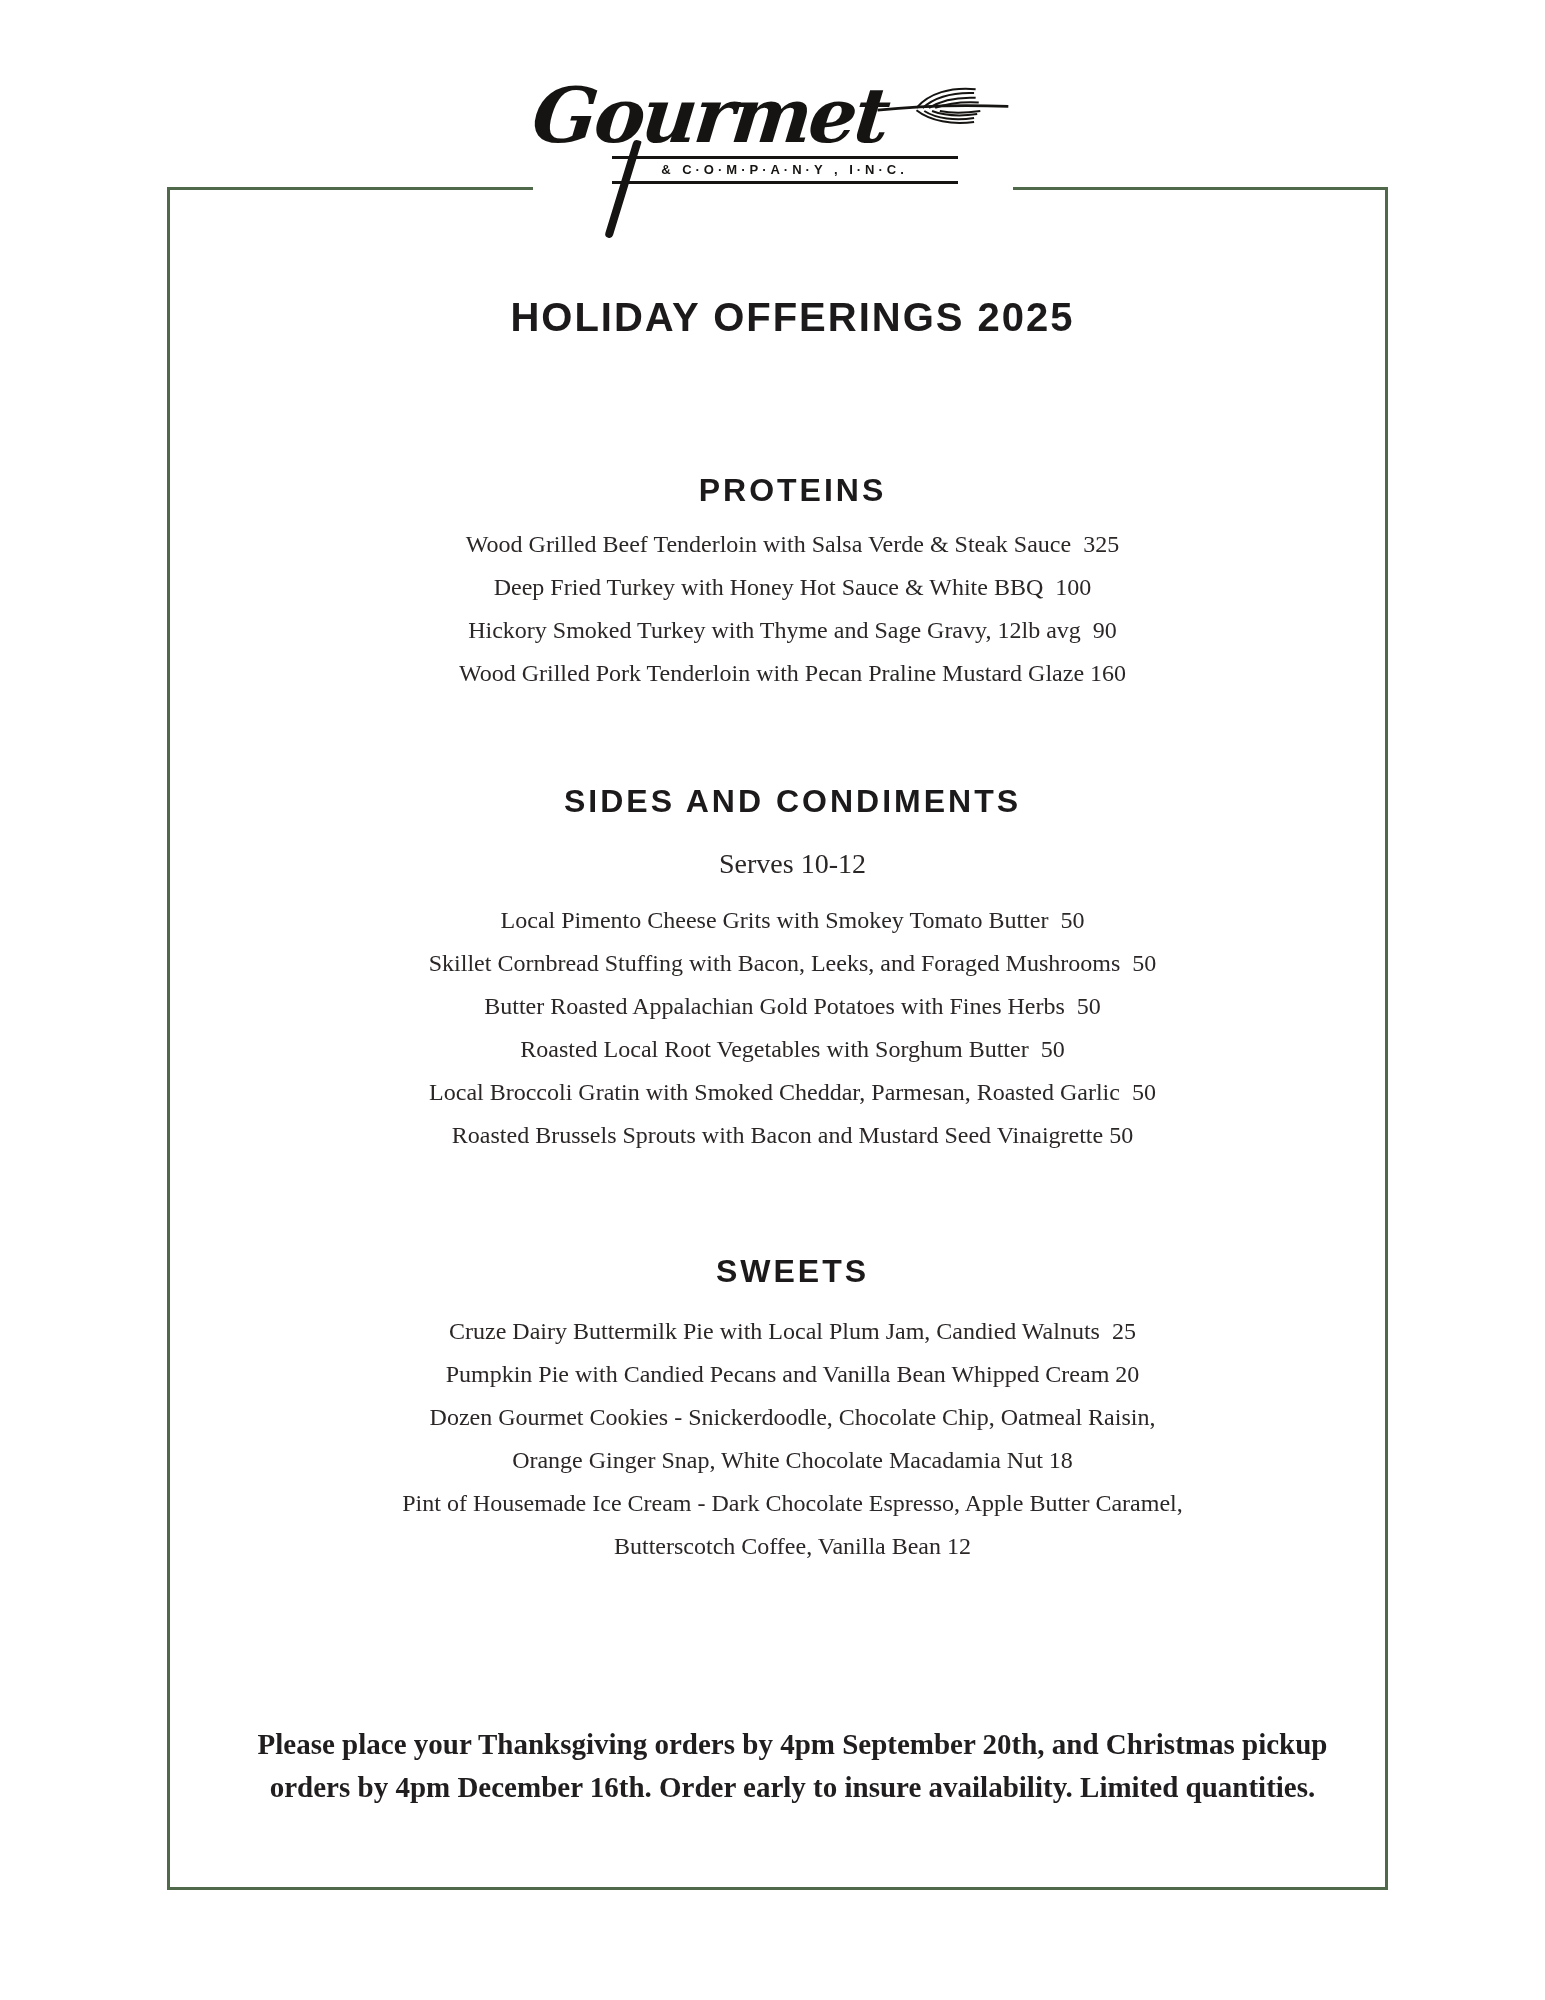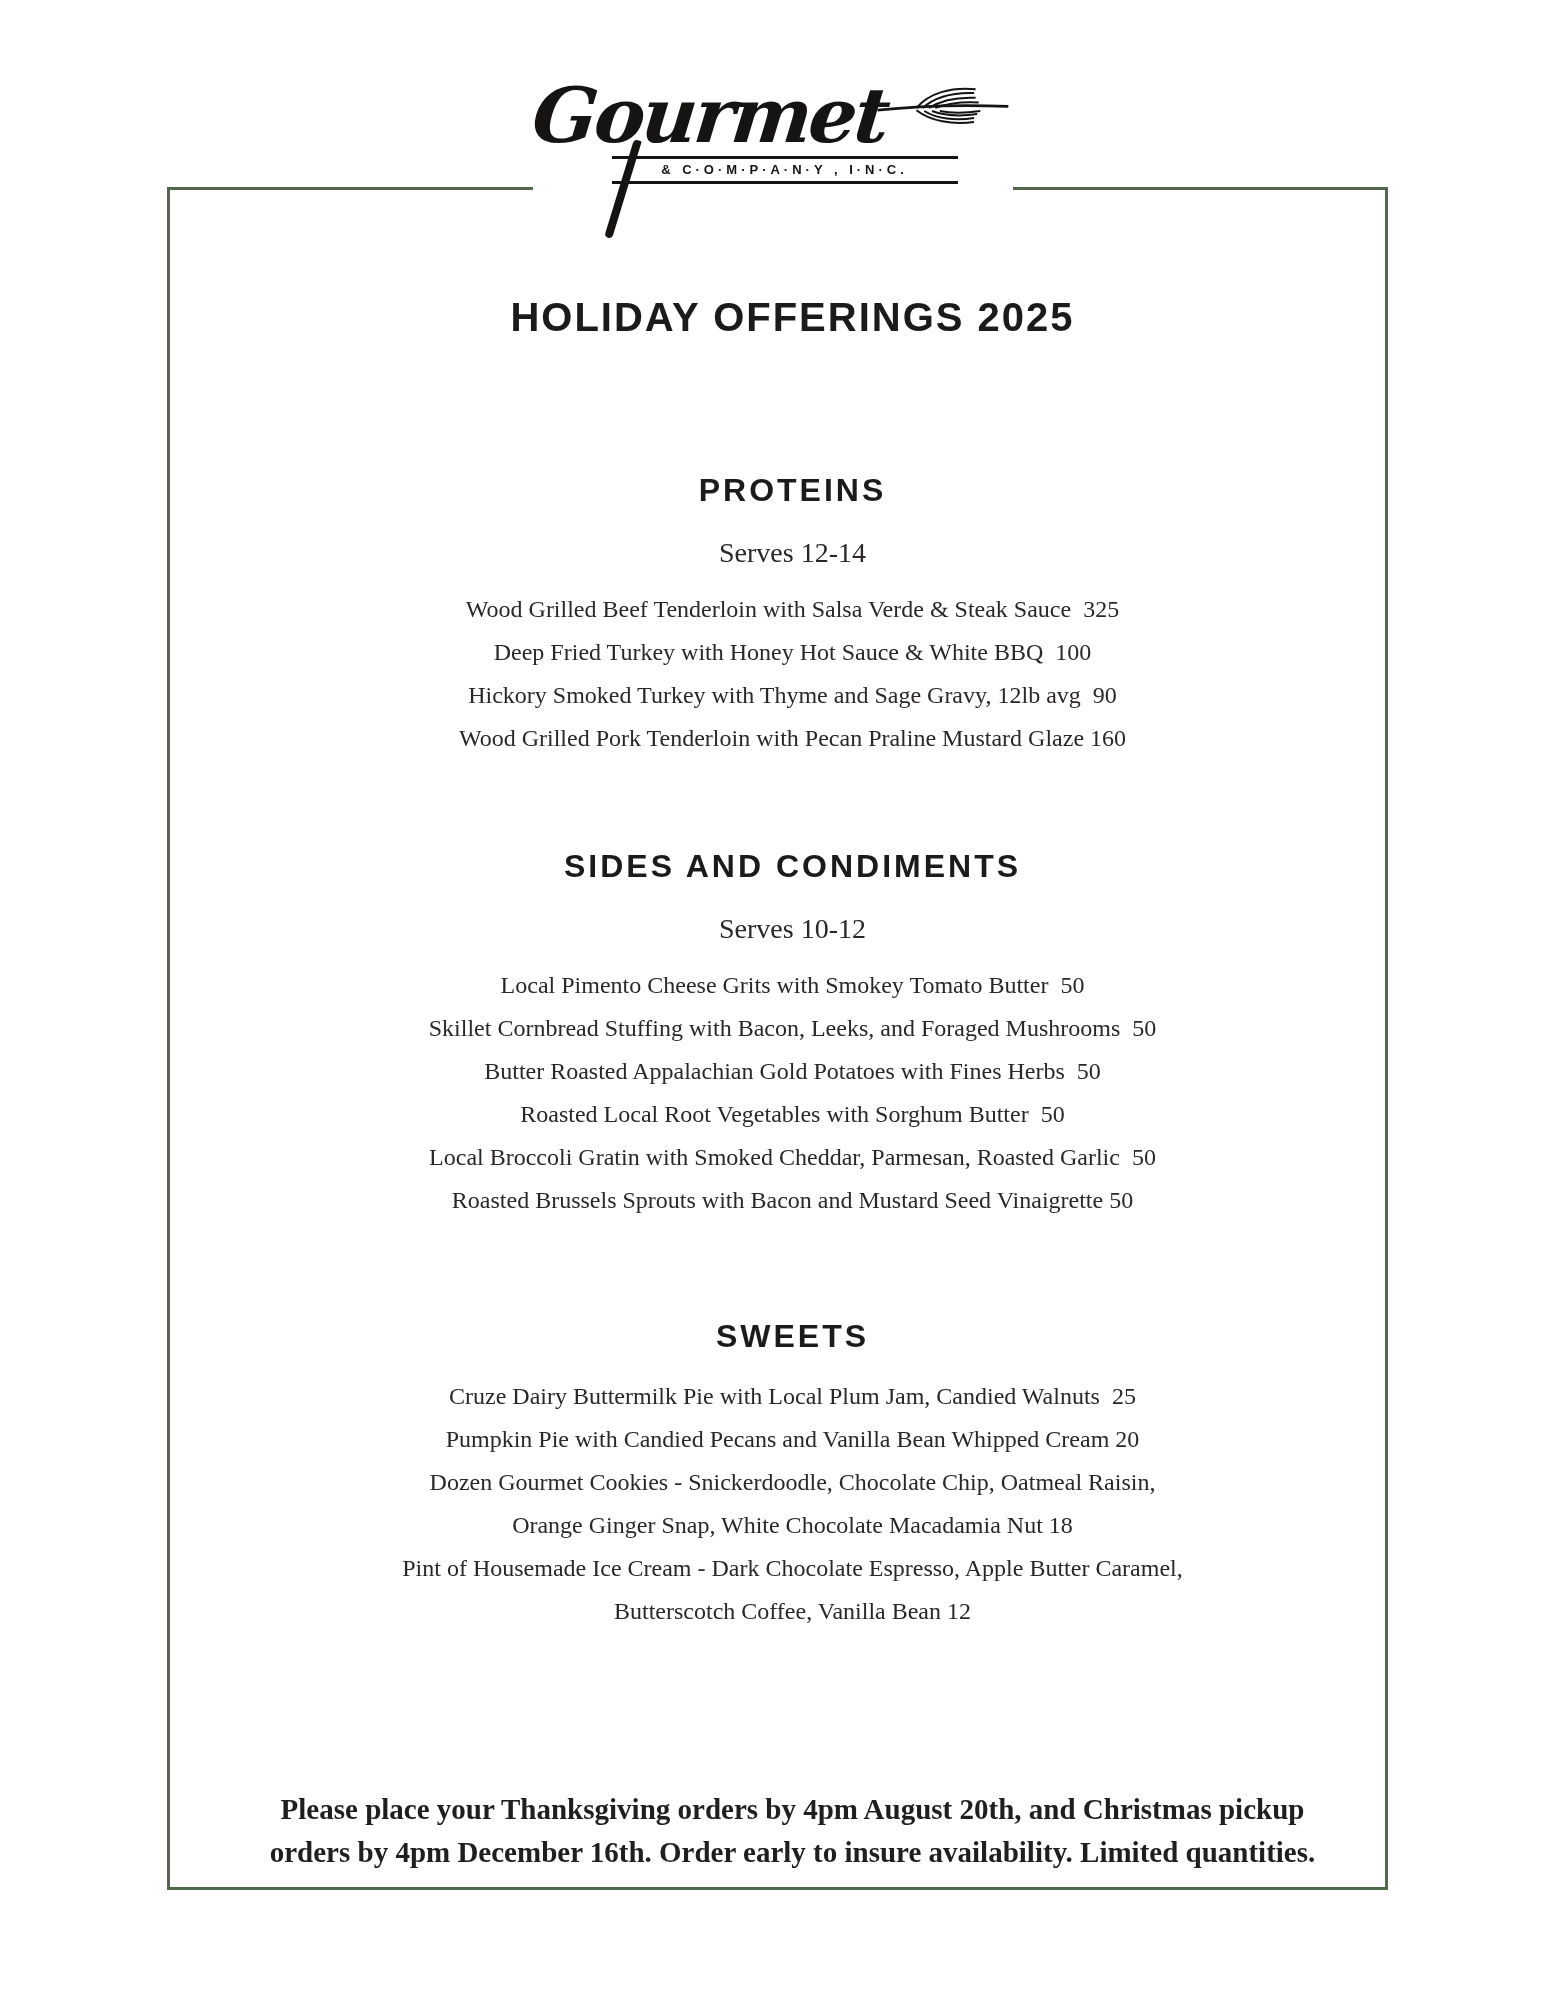--- a/index.html
+++ b/index.html
@@ -155,21 +155,20 @@
     <div class="logo-rules">&amp; C·O·M·P·A·N·Y , I·N·C.</div>
     <div class="logo-tail"></div>
   </div>
 
   <div class="content">
 
     <h1 class="page-title">HOLIDAY OFFERINGS 2025</h1>
 
     <section>
       <h2 class="section-heading heading-proteins">PROTEINS</h2>
-      <p class="serves-line">Serves 12-14</p>
       <div class="menu-lines">
         <p class="menu-line">Wood Grilled Beef Tenderloin with Salsa Verde &amp; Steak Sauce  325</p>
         <p class="menu-line">Deep Fried Turkey with Honey Hot Sauce &amp; White BBQ  100</p>
         <p class="menu-line">Hickory Smoked Turkey with Thyme and Sage Gravy, 12lb avg  90</p>
         <p class="menu-line">Wood Grilled Pork Tenderloin with Pecan Praline Mustard Glaze 160</p>
       </div>
     </section>
 
     <section>
       <h2 class="section-heading heading-sides">SIDES AND CONDIMENTS</h2>
@@ -190,18 +189,18 @@
         <p class="menu-line">Cruze Dairy Buttermilk Pie with Local Plum Jam, Candied Walnuts  25</p>
         <p class="menu-line">Pumpkin Pie with Candied Pecans and Vanilla Bean Whipped Cream 20</p>
         <p class="menu-line">Dozen Gourmet Cookies - Snickerdoodle, Chocolate Chip, Oatmeal Raisin,</p>
         <p class="menu-line">Orange Ginger Snap, White Chocolate Macadamia Nut 18</p>
         <p class="menu-line">Pint of Housemade Ice Cream - Dark Chocolate Espresso, Apple Butter Caramel,</p>
         <p class="menu-line">Butterscotch Coffee, Vanilla Bean 12</p>
       </div>
     </section>
 
     <div class="footer-note">
-      <p class="footer-line">Please place your Thanksgiving orders by 4pm August 20th, and Christmas pickup</p>
+      <p class="footer-line">Please place your Thanksgiving orders by 4pm September 20th, and Christmas pickup</p>
       <p class="footer-line">orders by 4pm December 16th. Order early to insure availability. Limited quantities.</p>
     </div>
 
   </div>
 </div>
 
 </body></html>

